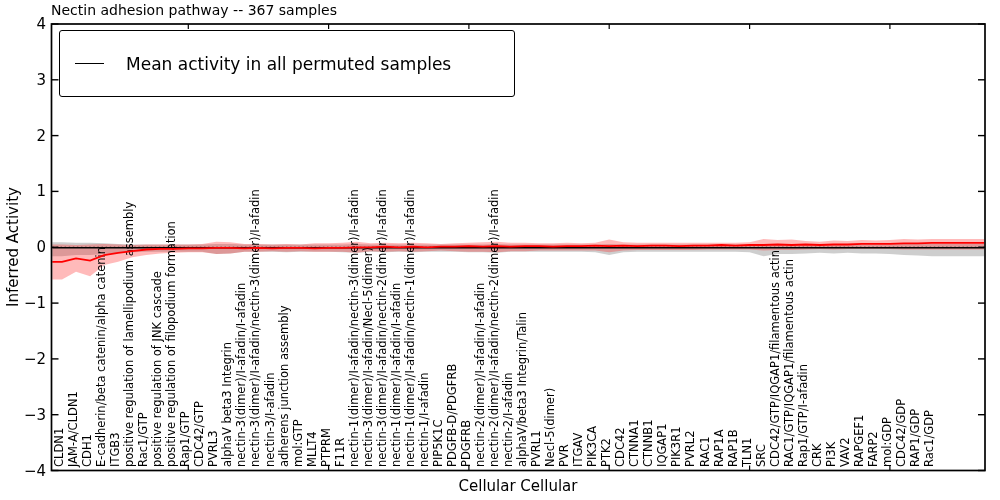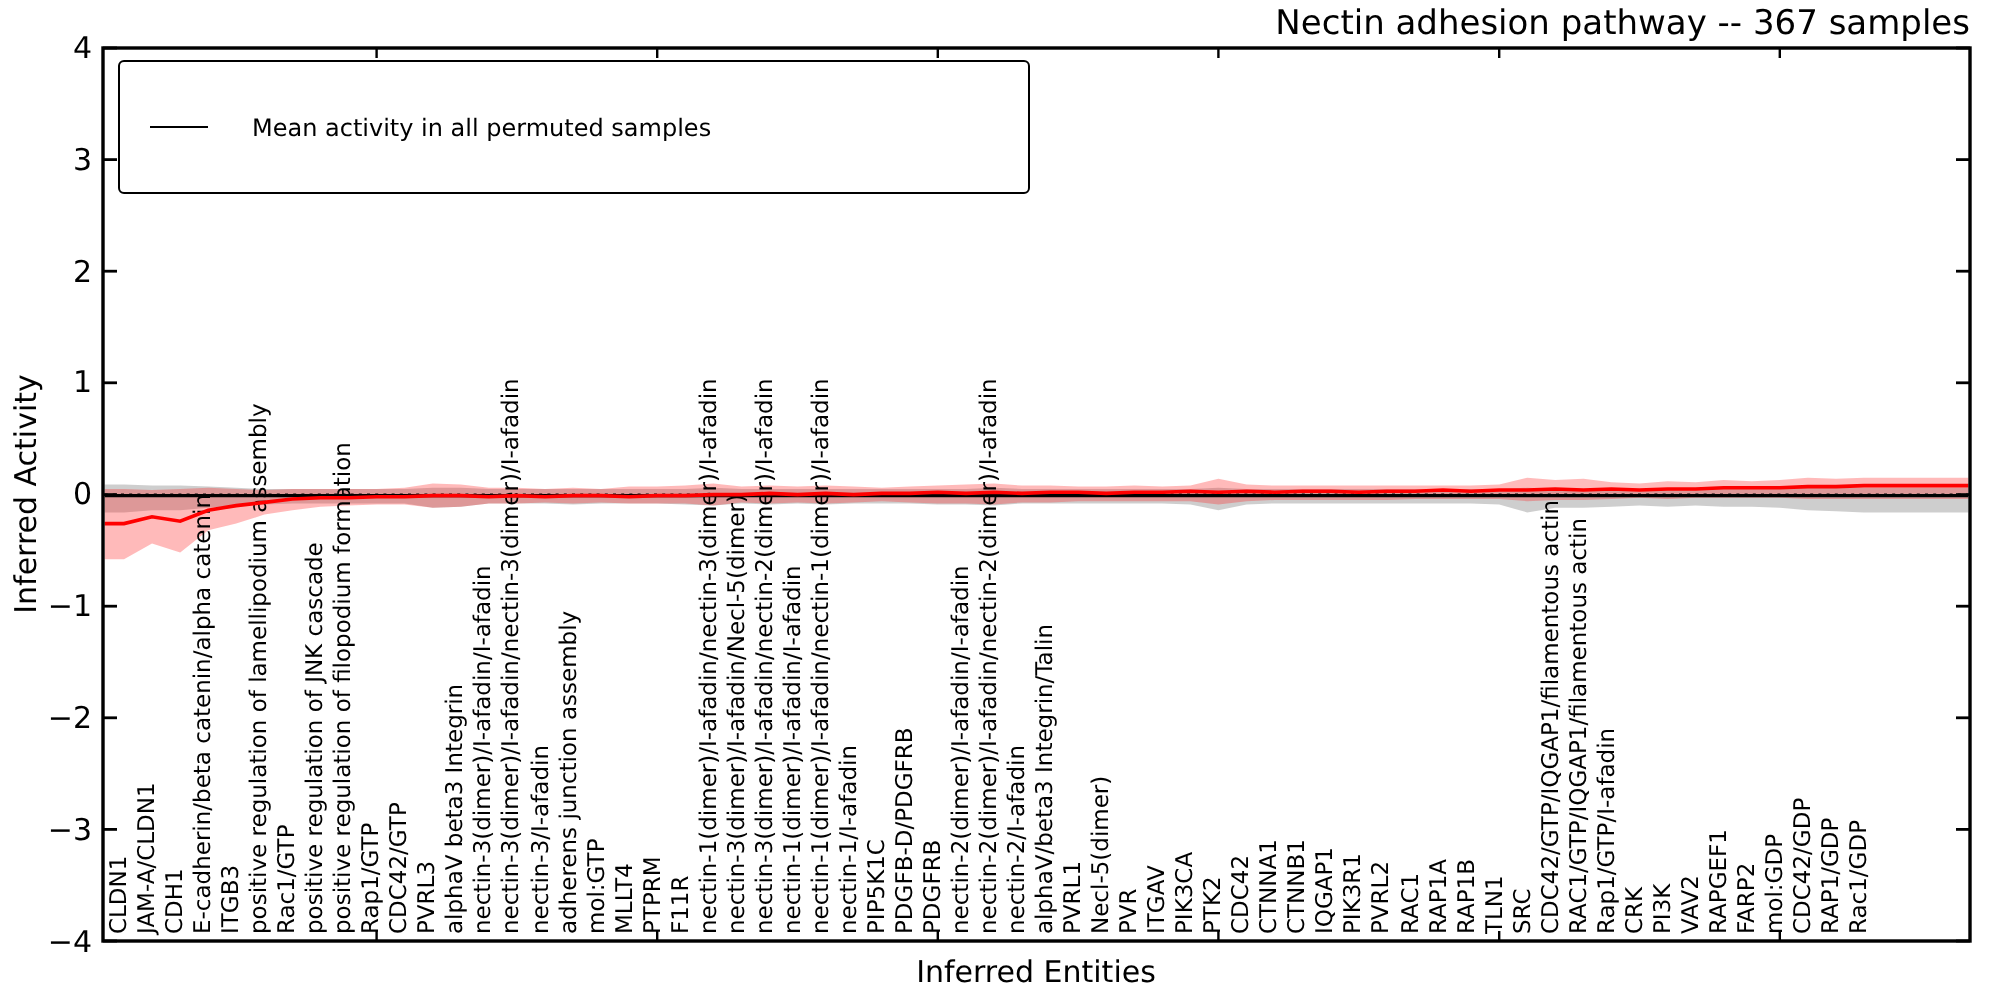--- a/index.html
+++ b/index.html
@@ -5,33 +5,33 @@
   html,body{margin:0;padding:0;background:#ffffff;}
   #figure{position:relative;width:1000px;height:500px;background:#ffffff;
           font-family:"DejaVu Sans","Liberation Sans",sans-serif;color:#000;overflow:hidden;}
   #figure svg{position:absolute;left:0;top:0;}
   #bands-svg{z-index:0;}
   #xlabel-clip{position:absolute;left:52px;top:24px;width:932px;height:446px;
                overflow:hidden;z-index:1;}
   .xt{position:absolute;white-space:nowrap;font-size:11.5px;line-height:12px;
       transform:rotate(-90deg);transform-origin:0 0;color:#000;}
   #lines-svg{z-index:2;pointer-events:none;}
-  #chart-title{position:absolute;left:51px;top:2px;width:934px;text-align:right;
-               font-size:17px;z-index:3;}
+  #chart-title{position:absolute;left:51px;top:2px;width:934px;text-align:left;
+               font-size:14px;z-index:3;}
   #xaxis-title{position:absolute;left:51px;top:477px;width:934px;text-align:center;
                font-size:15px;z-index:3;}
   #yaxis-title{position:absolute;left:13px;top:247px;transform:translate(-50%,-50%) rotate(-90deg);
                white-space:nowrap;font-size:15px;z-index:3;}
   .ytl{position:absolute;left:0;width:46px;text-align:right;font-size:15px;line-height:18px;z-index:3;}
   #legend{position:absolute;left:59px;top:30px;width:456px;height:67px;background:#ffffff;
           border:1.7px solid #000;border-radius:3px;z-index:5;box-sizing:border-box;
           display:flex;flex-direction:column;justify-content:center;}
   .legend-row{display:flex;align-items:center;height:32px;padding-left:15px;}
   .legend-line{width:29px;height:0;border-top:1.8px solid #000;margin-right:22px;flex:none;}
-  .legend-label{font-size:12px;white-space:nowrap;}
+  .legend-label{font-size:17px;white-space:nowrap;}
 </style>
 </head>
 <body>
 
 <div id="figure">
   <svg id="bands-svg" width="1000" height="500">
       <path fill="rgba(115,115,115,0.35)" d="M52.3,242.2 L62.0,242.2 L76.0,242.8 L90.1,242.8 L104.1,243.3 L118.1,243.9 L132.2,244.5 L146.2,244.5 L160.2,244.5 L174.3,244.5 L188.3,244.5 L202.3,244.5 L216.4,243.9 L230.4,243.9 L244.4,244.5 L258.4,244.5 L272.5,244.5 L286.5,244.5 L300.5,244.5 L314.6,244.5 L328.6,244.5 L342.6,244.5 L356.7,243.9 L370.7,244.5 L384.7,244.5 L398.8,244.5 L412.8,244.5 L426.8,244.5 L440.9,244.5 L454.9,244.5 L468.9,244.5 L483.0,244.5 L497.0,243.9 L511.0,244.5 L525.1,244.5 L539.1,244.5 L553.1,244.5 L567.2,244.5 L581.2,244.5 L595.2,244.5 L609.2,243.9 L623.3,244.5 L637.3,244.5 L651.3,244.5 L665.4,244.5 L679.4,244.5 L693.4,244.5 L707.5,244.5 L721.5,244.5 L735.5,244.5 L749.6,244.5 L763.6,243.9 L777.6,244.5 L791.7,244.5 L805.7,244.5 L819.7,244.5 L833.8,244.5 L847.8,244.5 L861.8,244.5 L875.9,244.5 L889.9,244.5 L903.9,243.9 L918.0,243.9 L932.0,243.9 L984.2,243.9 L984.2,256.2 L932.0,256.2 L918.0,255.6 L903.9,255.1 L889.9,253.9 L875.9,253.4 L861.8,253.4 L847.8,252.8 L833.8,253.4 L819.7,252.8 L805.7,253.4 L791.7,253.9 L777.6,253.9 L763.6,256.2 L749.6,252.3 L735.5,251.7 L721.5,251.7 L707.5,251.7 L693.4,251.7 L679.4,251.7 L665.4,251.7 L651.3,251.7 L637.3,251.7 L623.3,252.3 L609.2,255.1 L595.2,252.3 L581.2,251.7 L567.2,251.7 L553.1,251.7 L539.1,251.7 L525.1,251.7 L511.0,251.7 L497.0,252.8 L483.0,252.3 L468.9,252.3 L454.9,251.7 L440.9,251.7 L426.8,251.7 L412.8,252.3 L398.8,251.7 L384.7,252.3 L370.7,251.7 L356.7,252.8 L342.6,252.3 L328.6,251.7 L314.6,251.7 L300.5,251.7 L286.5,252.3 L272.5,251.7 L258.4,251.7 L244.4,251.7 L230.4,253.4 L216.4,253.9 L202.3,251.7 L188.3,251.7 L174.3,251.7 L160.2,251.7 L146.2,251.7 L132.2,252.3 L118.1,252.8 L104.1,253.9 L90.1,255.1 L76.0,255.1 L62.0,256.2 L52.3,256.2 Z"></path>
       <path fill="rgba(255,26,28,0.30)" d="M52.3,244.5 L62.0,244.5 L76.0,245.0 L90.1,244.5 L104.1,243.9 L118.1,244.5 L132.2,245.0 L146.2,244.5 L160.2,244.5 L174.3,244.5 L188.3,244.5 L202.3,243.9 L216.4,241.7 L230.4,242.2 L244.4,243.9 L258.4,243.9 L272.5,244.5 L286.5,243.9 L300.5,244.5 L314.6,243.3 L328.6,243.3 L342.6,242.8 L356.7,241.7 L370.7,243.3 L384.7,242.8 L398.8,243.3 L412.8,242.8 L426.8,243.3 L440.9,243.9 L454.9,243.3 L468.9,242.8 L483.0,242.2 L497.0,241.7 L511.0,242.8 L525.1,242.8 L539.1,243.3 L553.1,243.3 L567.2,242.8 L581.2,243.3 L595.2,242.8 L609.2,239.4 L623.3,242.2 L637.3,242.8 L651.3,242.8 L665.4,242.8 L679.4,242.8 L693.4,242.8 L707.5,242.8 L721.5,242.8 L735.5,242.8 L749.6,242.2 L763.6,238.9 L777.6,240.0 L791.7,239.4 L805.7,241.1 L819.7,241.7 L833.8,240.6 L847.8,241.1 L861.8,240.0 L875.9,240.6 L889.9,240.0 L903.9,238.9 L918.0,239.4 L932.0,238.9 L984.2,238.9 L984.2,249.5 L932.0,249.5 L918.0,249.5 L903.9,249.5 L889.9,248.9 L875.9,248.9 L861.8,248.9 L847.8,248.9 L833.8,249.5 L819.7,248.9 L805.7,249.5 L791.7,250.0 L777.6,250.0 L763.6,250.6 L749.6,249.5 L735.5,249.5 L721.5,249.5 L707.5,249.5 L693.4,250.0 L679.4,250.0 L665.4,250.0 L651.3,250.0 L637.3,250.0 L623.3,250.6 L609.2,252.3 L595.2,250.6 L581.2,250.6 L567.2,250.6 L553.1,250.6 L539.1,250.6 L525.1,251.2 L511.0,251.2 L497.0,252.3 L483.0,251.7 L468.9,251.7 L454.9,251.2 L440.9,250.6 L426.8,251.2 L412.8,251.7 L398.8,251.2 L384.7,251.7 L370.7,251.2 L356.7,252.8 L342.6,251.7 L328.6,251.7 L314.6,251.7 L300.5,251.2 L286.5,251.7 L272.5,251.2 L258.4,251.7 L244.4,251.7 L230.4,253.4 L216.4,253.9 L202.3,252.3 L188.3,252.3 L174.3,252.8 L160.2,253.4 L146.2,255.1 L132.2,257.3 L118.1,261.8 L104.1,265.1 L90.1,276.3 L76.0,271.8 L62.0,279.6 L52.3,279.6 Z"></path>
     </svg>
 
@@ -132,21 +132,21 @@
       <line x1="468.9" y1="24" x2="468.9" y2="29" stroke="#000" stroke-width="1.2"></line>
       <line x1="609.2" y1="470.5" x2="609.2" y2="465.5" stroke="#000" stroke-width="1.2"></line>
       <line x1="609.2" y1="24" x2="609.2" y2="29" stroke="#000" stroke-width="1.2"></line>
       <line x1="749.6" y1="470.5" x2="749.6" y2="465.5" stroke="#000" stroke-width="1.2"></line>
       <line x1="749.6" y1="24" x2="749.6" y2="29" stroke="#000" stroke-width="1.2"></line>
       <line x1="889.9" y1="470.5" x2="889.9" y2="465.5" stroke="#000" stroke-width="1.2"></line>
       <line x1="889.9" y1="24" x2="889.9" y2="29" stroke="#000" stroke-width="1.2"></line>
     </svg>
 
   <div id="chart-title">Nectin adhesion pathway -- 367 samples</div>
-  <div id="xaxis-title">Inferred Entities</div>
+  <div id="xaxis-title">Cellular Cellular</div>
   <div id="yaxis-title">Inferred Activity</div>
   <div id="ytick-labels">
       <div class="ytl" style="top: 15px;">4</div>
       <div class="ytl" style="top: 70.8px;">3</div>
       <div class="ytl" style="top: 126.6px;">2</div>
       <div class="ytl" style="top: 182.4px;">1</div>
       <div class="ytl" style="top: 238.3px;">0</div>
       <div class="ytl" style="top: 294.1px;">−1</div>
       <div class="ytl" style="top: 349.9px;">−2</div>
       <div class="ytl" style="top: 405.7px;">−3</div>

